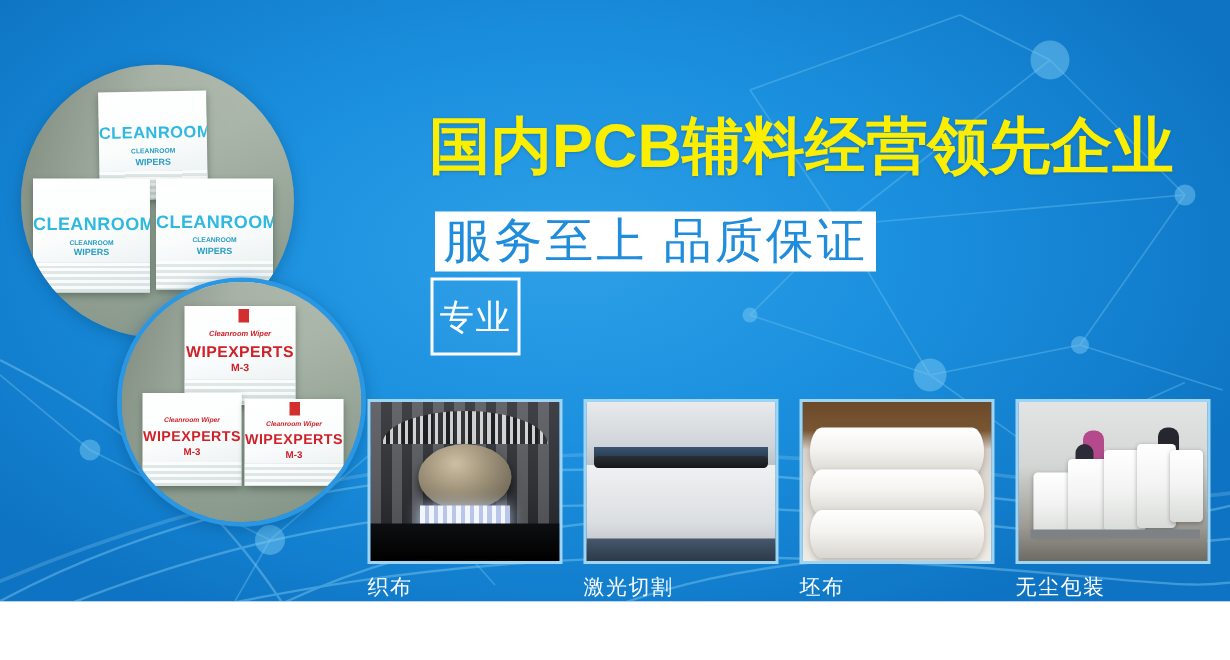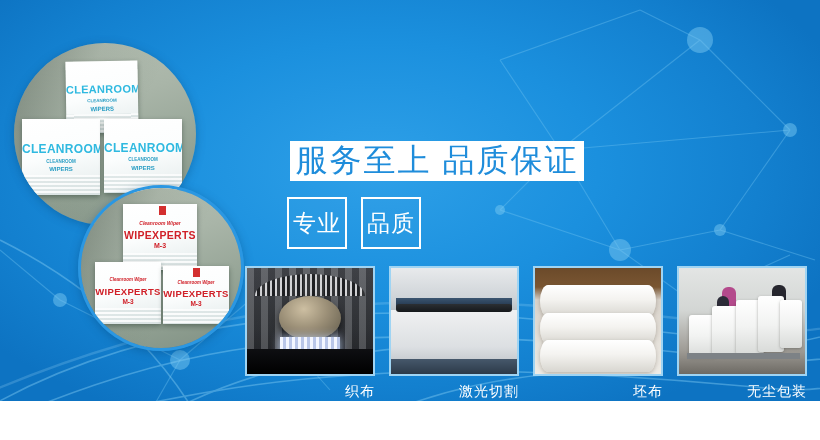--- a/index.html
+++ b/index.html
@@ -129,21 +129,21 @@
     font-weight: 400;
     color: #1f8ddb;
     letter-spacing: 2px;
     white-space: nowrap;
   }
 
   
   .badges {
     position: absolute;
     left: 287px;
-    top: 197px;
+    top: 185px;
     display: flex;
     gap: 14px;
   }
   .badge {
     width: 56px;
     height: 48px;
     border: 2px solid #ffffff;
     display: flex;
     align-items: center;
     justify-content: center;
@@ -166,21 +166,21 @@
     width: 130px;
     height: 110px;
     border: 2px solid #9fd4f3;
     box-sizing: border-box;
     overflow: hidden;
     position: relative;
     background: #223;
   }
   .thumb-caption {
     margin-top: 7px;
-    text-align: right;
+    text-align: left;
     color: #ffffff;
     font-size: 14px;
     letter-spacing: 1px;
   }
 
   
   .t1 { background: linear-gradient(180deg, #3b3d42 0%, #2a2c30 55%, #17181b 100%); }
   .t1 .walls {
     position: absolute; inset: 0;
     background:
@@ -370,28 +370,28 @@
 
     <div class="pack we" style="left:82px; top:78px; width:66px; height:58px;">
       <div class="sub1" style="top:24%; font-size:4.5px; font-style:italic;">Cleanroom Wiper</div>
       <div class="brand" style="top:38%; font-size:9.5px;">WIPEXPERTS</div>
       <div class="sub2" style="top:58%; font-size:6.5px;">M-3</div>
       <div class="fold"></div>
       <div class="redmark" style="left:46%; top:2px;"></div>
     </div>
   </div>
 
+  <div class="headline">国内PCB辅料经营领先企业</div>
 
   <div class="subtitle-box">
     <span class="subtitle-text">服务至上 品质保证</span>
   </div>
 
   <div class="badges">
     <div class="badge">专业</div>
-    <div class="badge">品质</div>
   </div>
 
   <div class="thumbs">
 
     <div class="thumb-cell">
       <div class="thumb t1">
         <div class="walls"></div>
         <div class="needles"></div>
         <div class="drum"></div>
         <div class="lit"></div>

